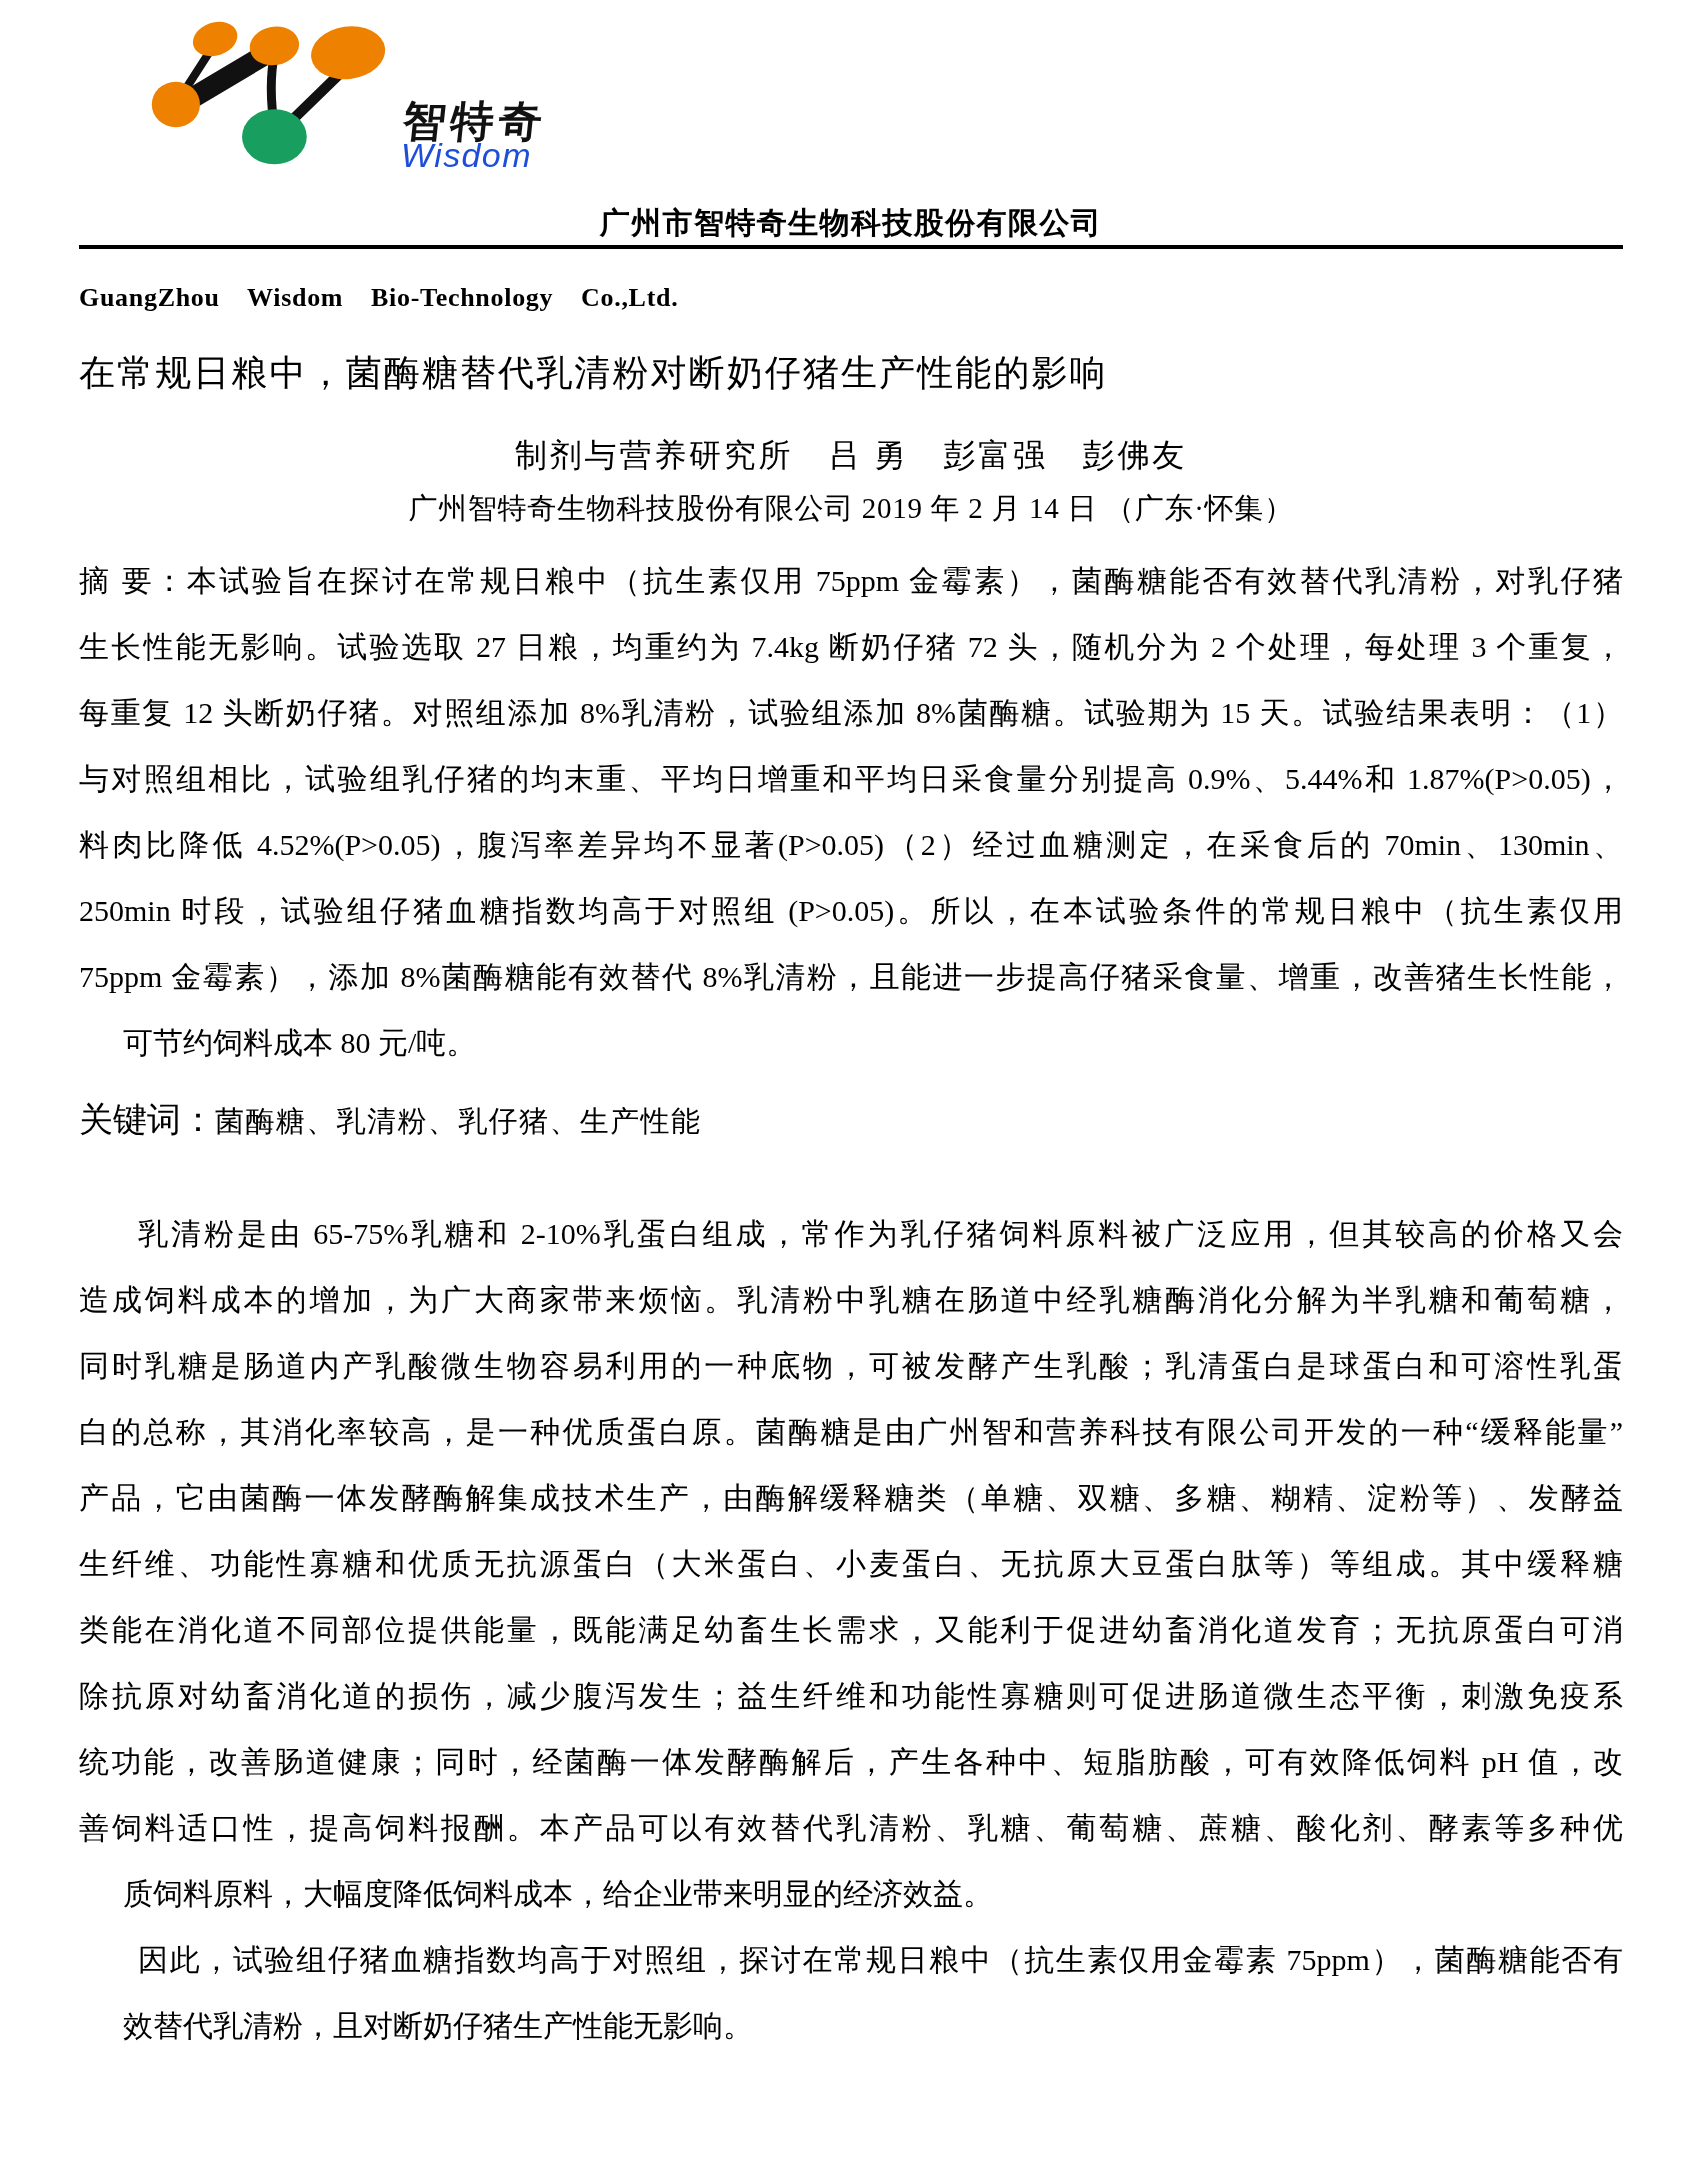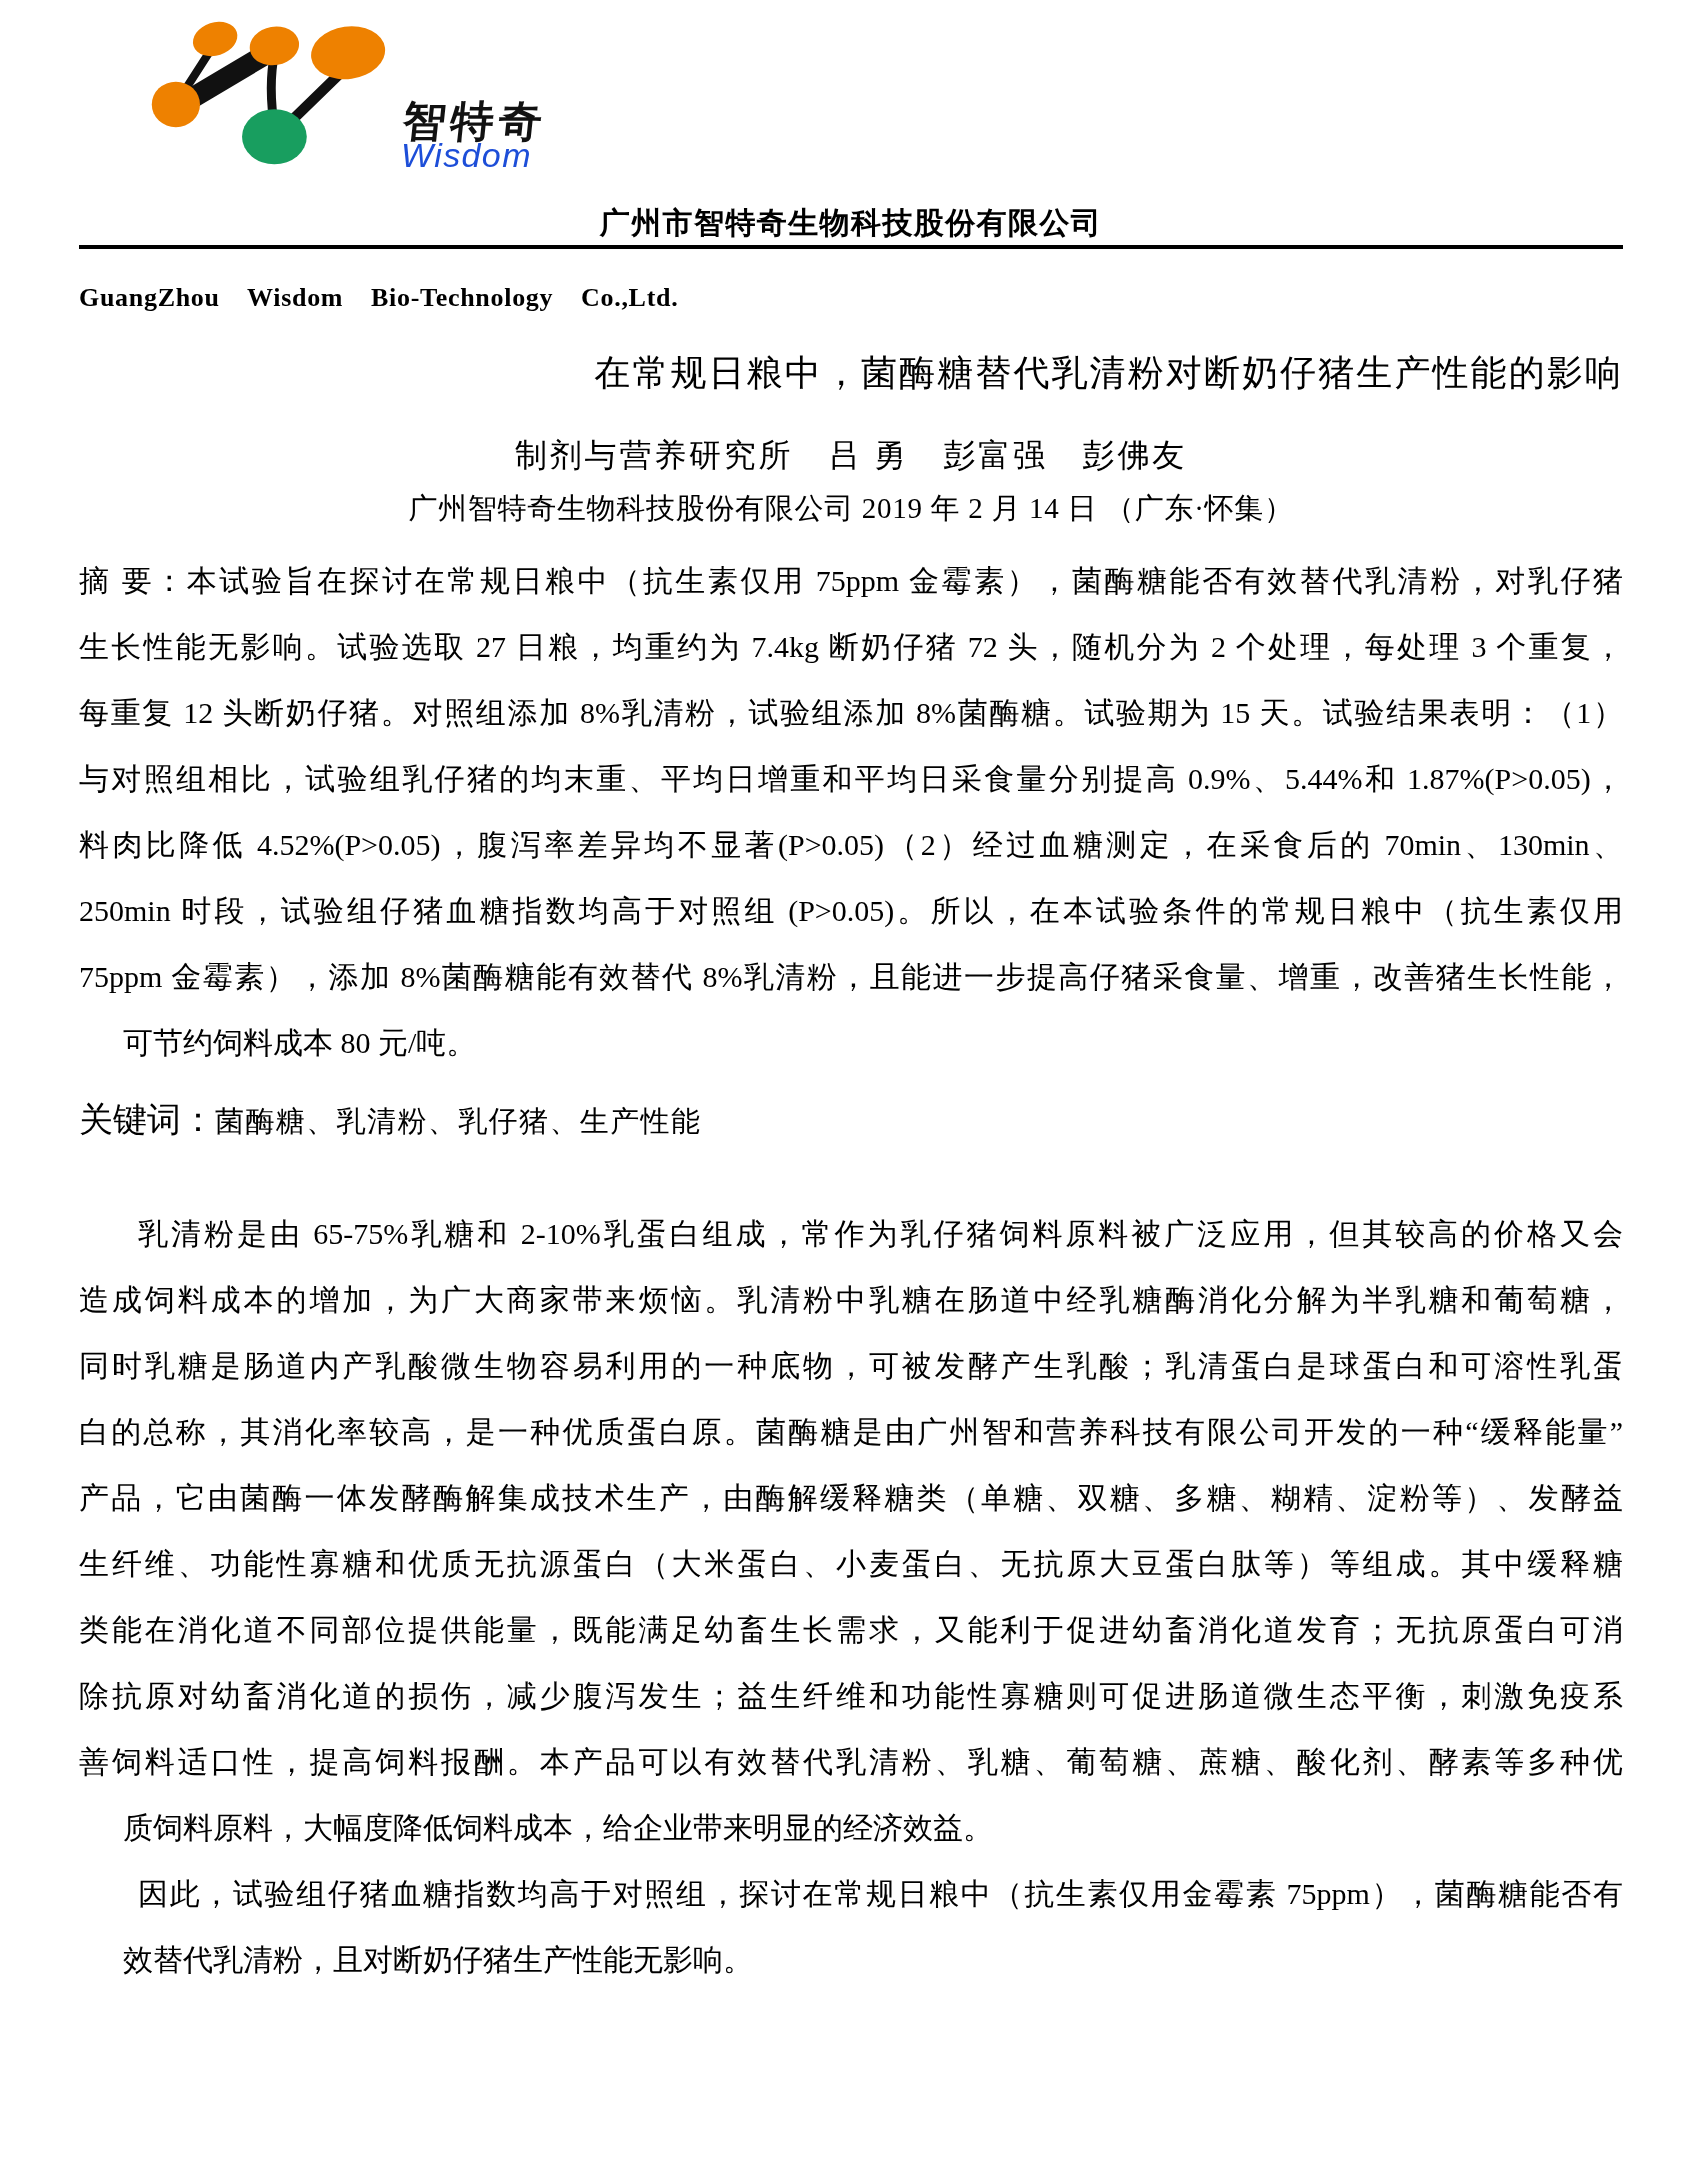--- a/index.html
+++ b/index.html
@@ -36,21 +36,21 @@
     padding-bottom:4.1px;border-bottom:4.1px solid #000;text-align:center;
   }
   .company-en{
     margin-top:33px;
     font-weight:700;font-size:26px;line-height:32px;
     word-spacing:20.6px;letter-spacing:0.7px;
   }
   .title{
     margin:36px 0 0 0;
     font-size:36px;line-height:47px;font-weight:400;
-    text-align:right;letter-spacing:2.1px;
+    text-align:left;letter-spacing:2.1px;
   }
   .authors{
     margin-top:38px;
     font-size:32px;line-height:41px;text-align:center;letter-spacing:2.8px;
   }
   .affiliation{
     margin-top:13px;
     font-size:29px;line-height:38px;text-align:center;letter-spacing:0.7px;
   }
   .abstract{margin-top:20.6px;}
@@ -109,20 +109,21 @@
     <div class="keywords"><span class="kw-label">关键词：</span><span class="kw-text">菌酶糖、乳清粉、乳仔猪、生产性能</span></div>
     <div class="body-para body-para-1">
         <div class="line indent">乳清粉是由 65-75%乳糖和 2-10%乳蛋白组成，常作为乳仔猪饲料原料被广泛应用，但其较高的价格又会</div>
         <div class="line">造成饲料成本的增加，为广大商家带来烦恼。乳清粉中乳糖在肠道中经乳糖酶消化分解为半乳糖和葡萄糖，</div>
         <div class="line">同时乳糖是肠道内产乳酸微生物容易利用的一种底物，可被发酵产生乳酸；乳清蛋白是球蛋白和可溶性乳蛋</div>
         <div class="line">白的总称，其消化率较高，是一种优质蛋白原。菌酶糖是由广州智和营养科技有限公司开发的一种“缓释能量”</div>
         <div class="line">产品，它由菌酶一体发酵酶解集成技术生产，由酶解缓释糖类（单糖、双糖、多糖、糊精、淀粉等）、发酵益</div>
         <div class="line">生纤维、功能性寡糖和优质无抗源蛋白（大米蛋白、小麦蛋白、无抗原大豆蛋白肽等）等组成。其中缓释糖</div>
         <div class="line">类能在消化道不同部位提供能量，既能满足幼畜生长需求，又能利于促进幼畜消化道发育；无抗原蛋白可消</div>
         <div class="line">除抗原对幼畜消化道的损伤，减少腹泻发生；益生纤维和功能性寡糖则可促进肠道微生态平衡，刺激免疫系</div>
+        <div class="line">统功能，改善肠道健康；同时，经菌酶一体发酵酶解后，产生各种中、短脂肪酸，可有效降低饲料 pH 值，改</div>
         <div class="line">善饲料适口性，提高饲料报酬。本产品可以有效替代乳清粉、乳糖、葡萄糖、蔗糖、酸化剂、酵素等多种优</div>
         <div class="line last">质饲料原料，大幅度降低饲料成本，给企业带来明显的经济效益。</div>
       </div>
     <div class="body-para body-para-2">
         <div class="line indent">因此，试验组仔猪血糖指数均高于对照组，探讨在常规日粮中（抗生素仅用金霉素 75ppm），菌酶糖能否有</div>
         <div class="line last">效替代乳清粉，且对断奶仔猪生产性能无影响。</div>
       </div>
   </div>
 
 </div>

